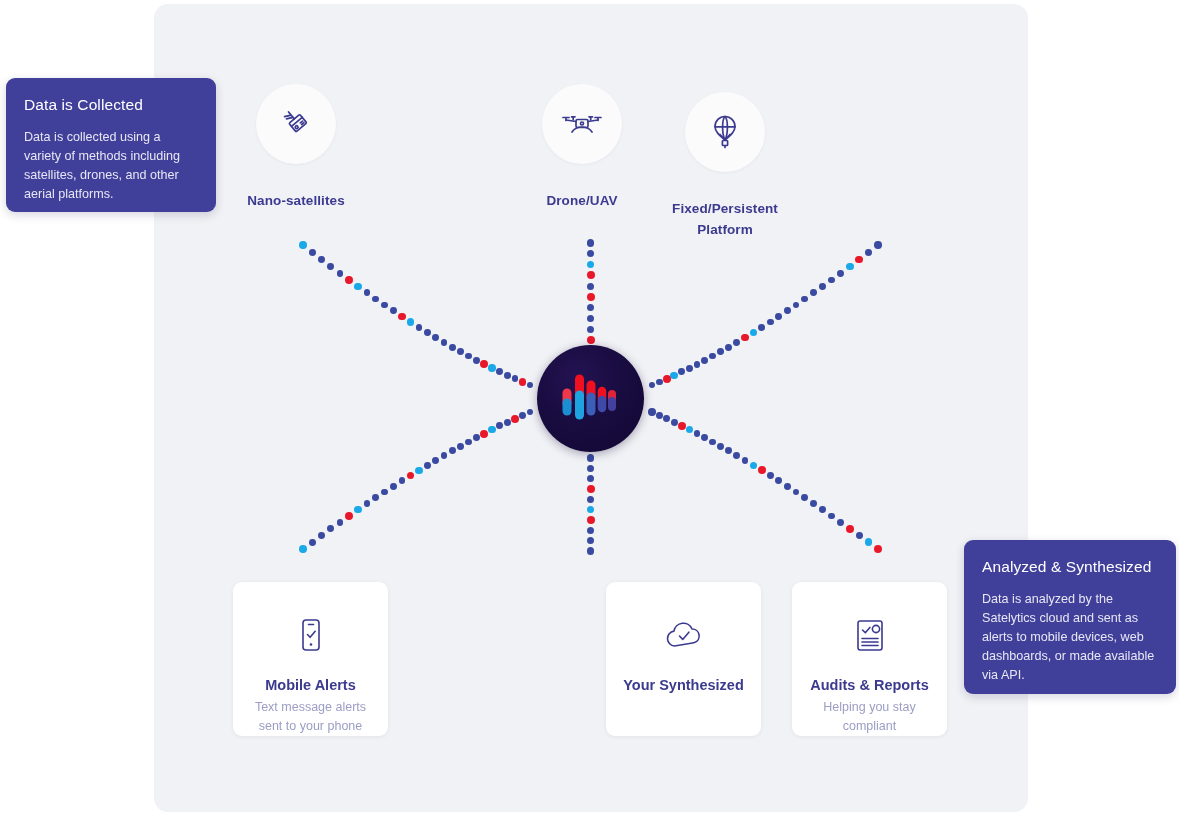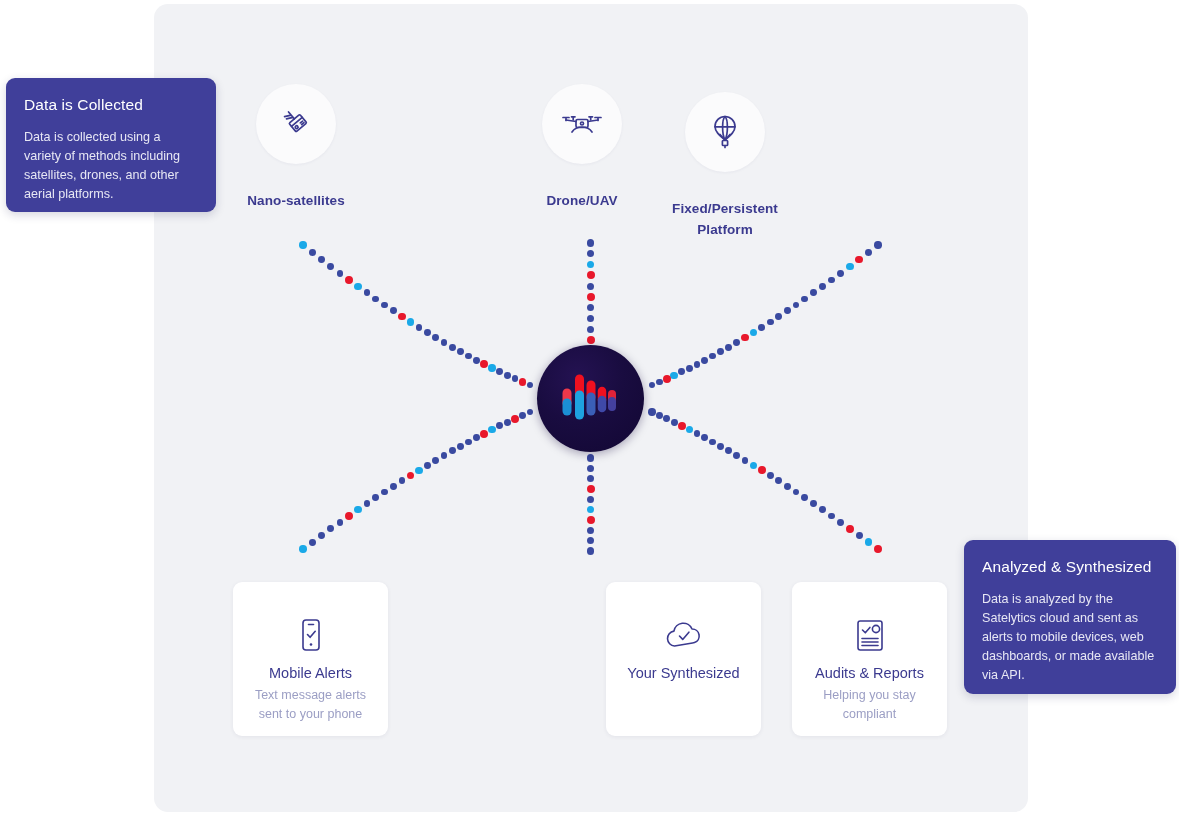--- a/index.html
+++ b/index.html
@@ -47,21 +47,21 @@
 
   
   .cards{position:absolute;left:233px;top:582px;width:715px;height:154px;}
   .card{
     position:absolute;top:0;width:155px;height:154px;
     background:#ffffff;border-radius:9px;
     box-shadow:0 1px 4px rgba(40,40,90,.07);
     text-align:center;
   }
   .card-icon{height:56px;display:flex;align-items:center;justify-content:center;margin-top:26px;}
-  .card-title{font-size:14.5px;font-weight:normal;color:#3b3a8f;margin-top:0;line-height:19px;}
+  .card-title{font-size:14.5px;font-weight:bold;color:#3b3a8f;margin-top:12px;line-height:19px;}
   .card-sub{font-size:12.5px;color:#9b9ec4;line-height:19px;margin-top:3px;padding:0 10px;}
 
   
   .tip{
     position:absolute;background:#403f9a;border-radius:9px;color:#fff;
     box-shadow:0 3px 10px rgba(30,30,80,.18);
   }
   .tip-title{font-size:15.5px;line-height:22px;font-weight:normal;letter-spacing:.1px;}
   .tip-body{font-size:12.6px;line-height:19px;color:#e7e7f4;margin-top:12px;}
   #tip-left{left:6px;top:78px;width:210px;padding:16px 18px 18px 18px;box-sizing:border-box;height:134px;}

